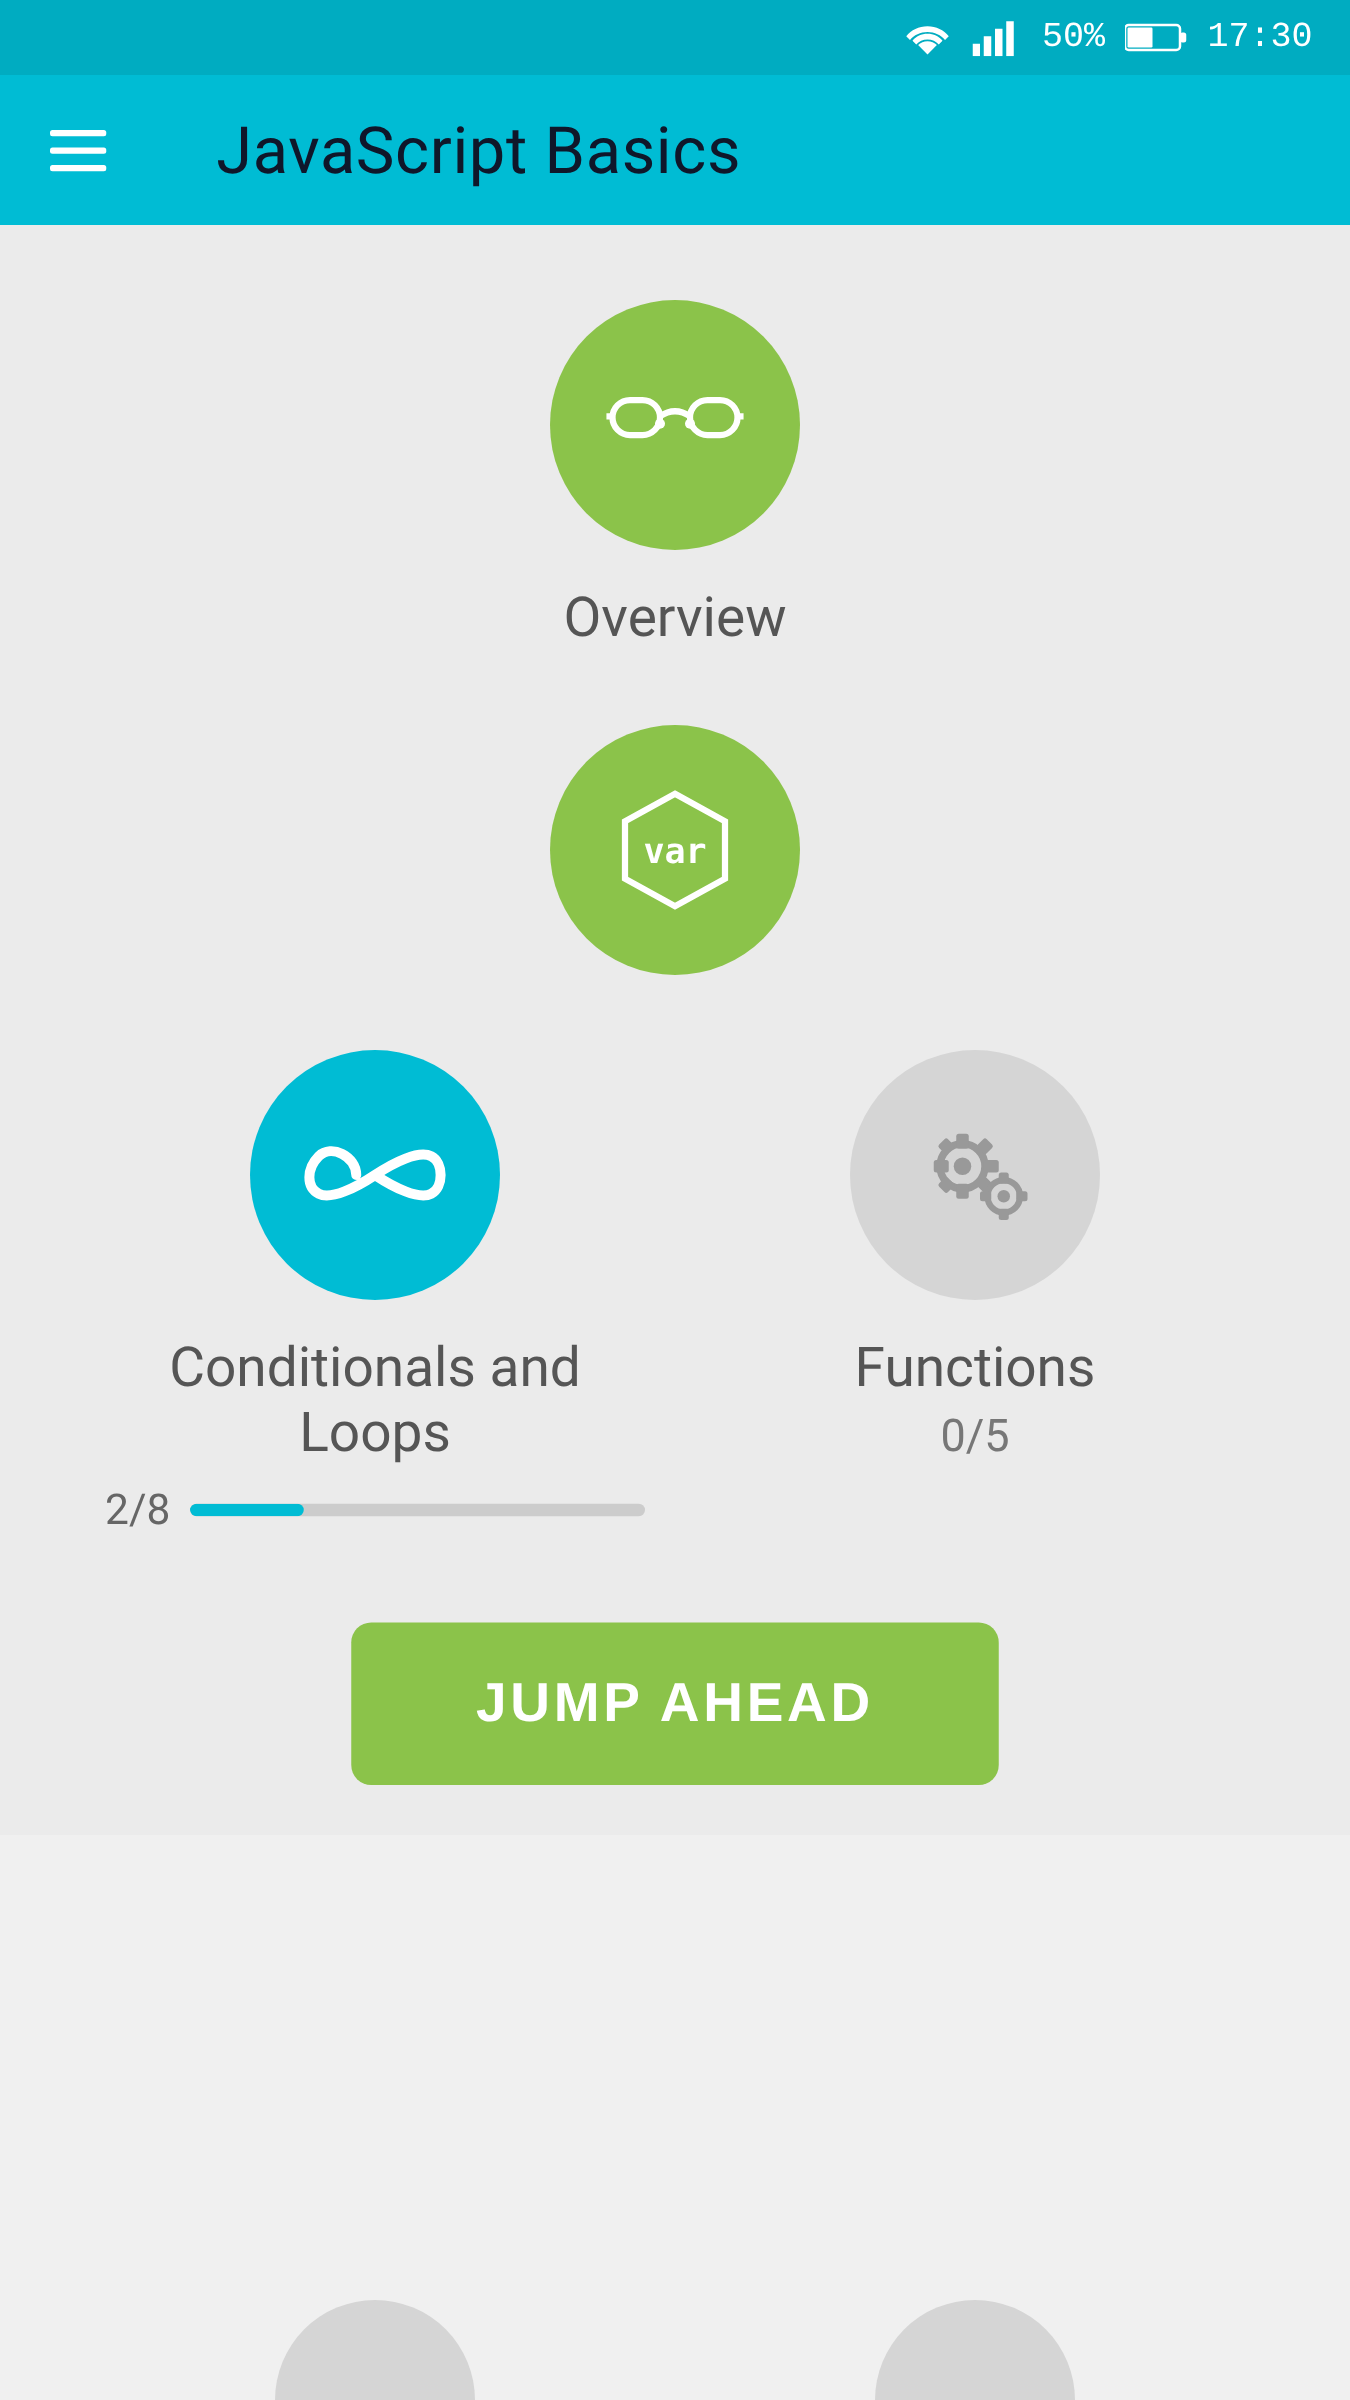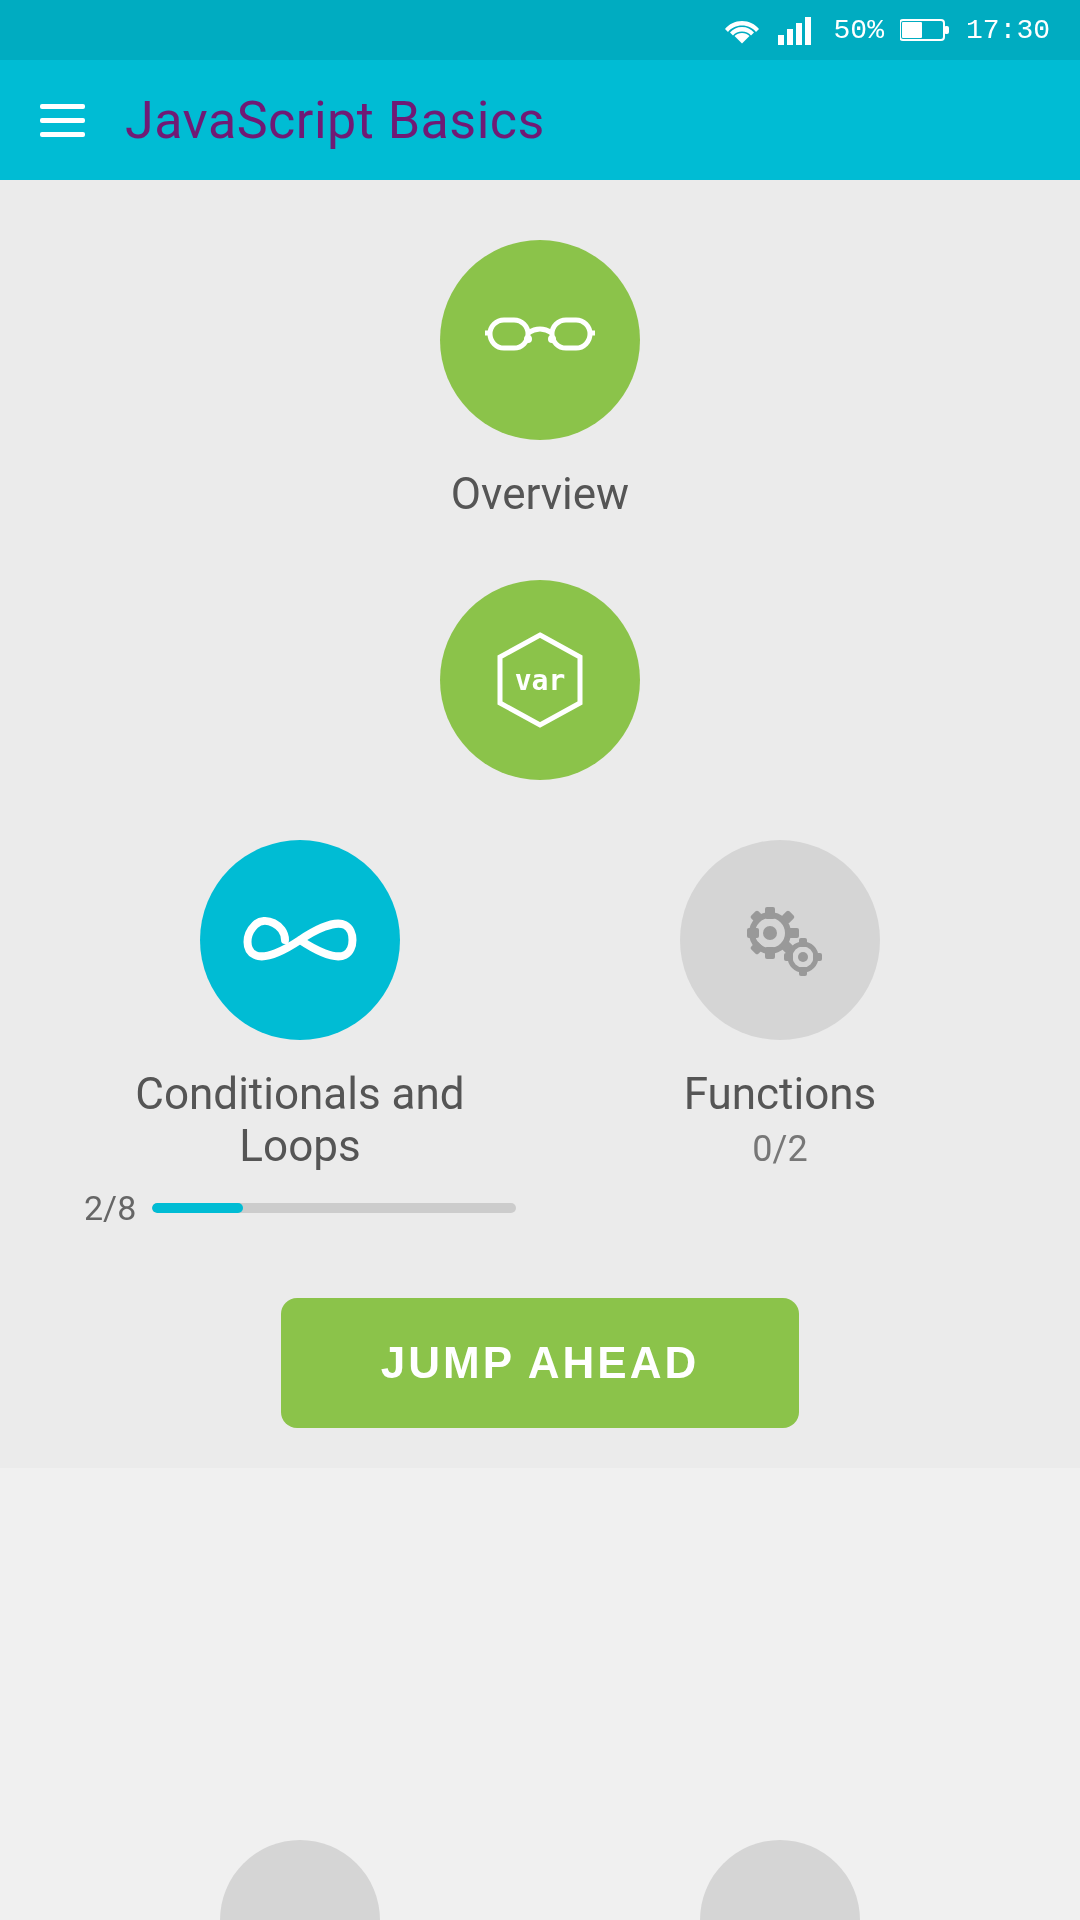--- a/index.html
+++ b/index.html
@@ -63,24 +63,25 @@
 
     .hamburger-icon span {
       display: block;
       width: 45px;
       height: 5px;
       background-color: white;
       border-radius: 2px;
     }
 
     .app-title {
-      color: #701a75;
+      color: #0f172a;
       font-size: 52px;
       font-weight: 400;
       letter-spacing: 0.5px;
+      margin-left: 48px;
     }
 
     
     .main-content {
       width: 100%;
       background-color: #ebebeb;
       display: flex;
       flex-direction: column;
       align-items: center;
       padding: 60px 60px 40px;
@@ -329,21 +330,21 @@
 
           <circle cx="78" cy="72" r="13" stroke="#999" stroke-width="5" fill="none"></circle>
           <circle cx="78" cy="72" r="5" fill="#999"></circle>
           <rect x="74" y="53" width="8" height="9" rx="2" fill="#999"></rect>
           <rect x="74" y="82" width="8" height="9" rx="2" fill="#999"></rect>
           <rect x="59" y="68" width="9" height="8" rx="2" fill="#999"></rect>
           <rect x="88" y="68" width="9" height="8" rx="2" fill="#999"></rect>
         </svg>
       </div>
       <span class="topic-label">Functions</span>
-      <span class="topic-sublabel">0/2</span>
+      <span class="topic-sublabel">0/5</span>
     </div>
   </div>
 
   <button class="jump-ahead-btn">JUMP AHEAD</button>
 
 </div>
 
 <div style="position:absolute; bottom:0; left:0; width:100%; display:flex; justify-content:space-around; padding:0 60px;">
   <div style="width:160px; height:80px; border-radius:80px 80px 0 0; background:#d5d5d5;"></div>
   <div style="width:160px; height:80px; border-radius:80px 80px 0 0; background:#d5d5d5;"></div>

